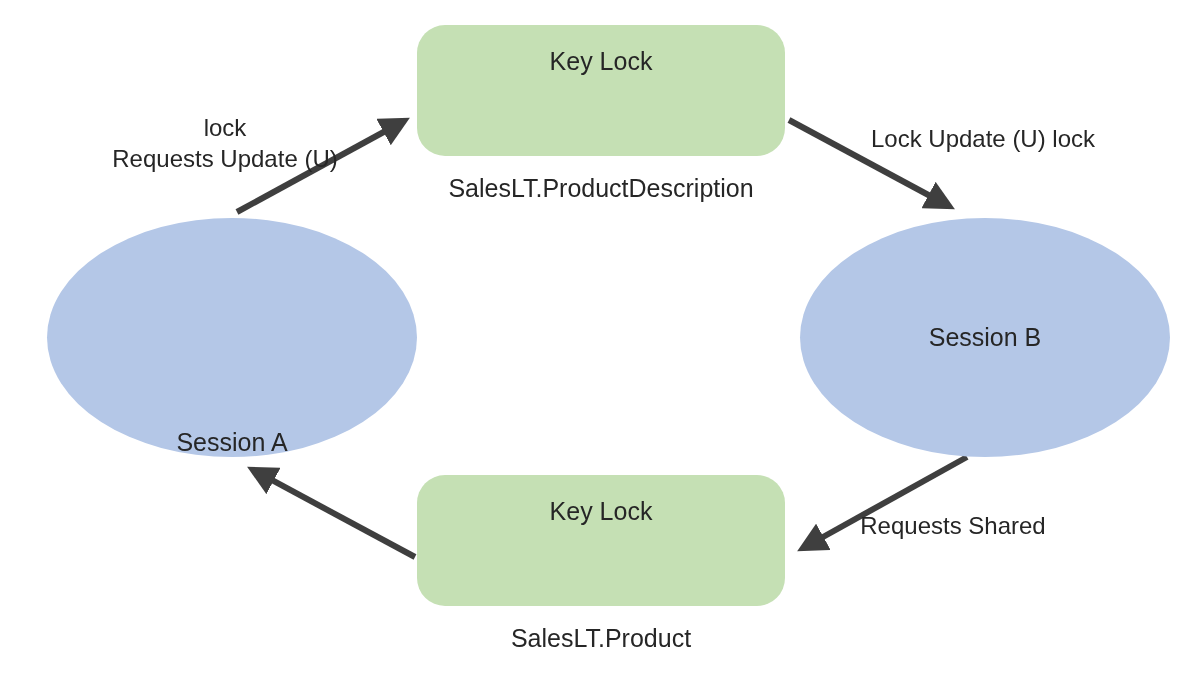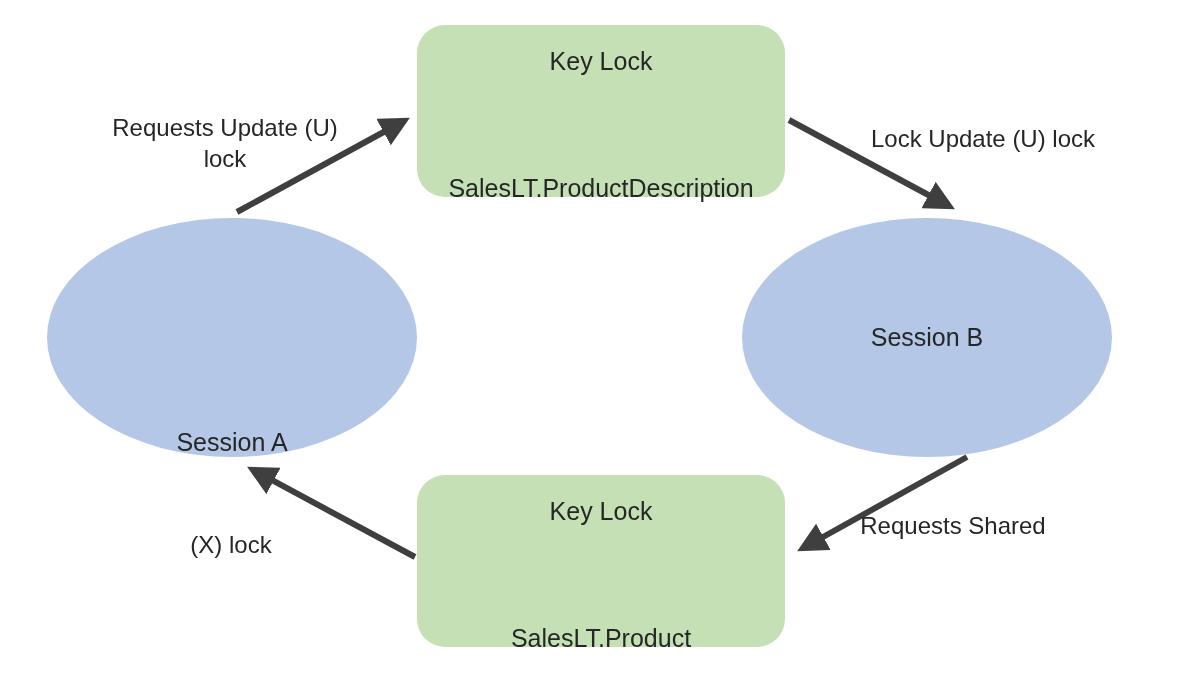--- a/index.html
+++ b/index.html
@@ -24,21 +24,21 @@
     stroke: var(--arrow, #3f3f3f);
     stroke-width: 6;
   }
   .arrowhead-path {
     fill: var(--arrow, #3f3f3f);
   }
   .lock-box {
     position: absolute;
     left: 417px;
     width: 368px;
-    height: 172px;
+    height: 131px;
     background: var(--lock-fill, #c5e0b4);
     border-radius: 28px;
   }
   .lock-box.top { top: 25px; }
   .lock-box.bottom { top: 475px; }
   .node-title, .node-subtitle {
     position: absolute;
     left: 0;
     width: 100%;
     text-align: center;
@@ -55,21 +55,21 @@
     height: 239px;
     background: var(--session-fill, #b4c7e7);
     border-radius: 50%;
     display: flex;
     align-items: center;
     justify-content: center;
     font-size: 25px;
     color: var(--text, #262626);
   }
   .session.a { left: 47px; align-items: flex-end; }
-  .session.b { left: 742px; text-align: right; }
+  .session.b { left: 800px; text-align: right; }
   .edge-label {
     position: absolute;
     text-align: center;
     font-size: 24px;
     line-height: 31px;
     color: var(--text, #262626);
   }
   .edge-label.requests-update { left: 85px;  top: 112px; width: 280px; }
   .edge-label.owns-update     { left: 838px; top: 123px; width: 290px; }
   .edge-label.requests-shared { left: 833px; top: 510px; width: 240px; }
@@ -104,29 +104,28 @@
 
   <div class="session a">
     <span>Session A</span>
   </div>
 
   <div class="session b">
     <span>Session B</span>
   </div>
 
   <div class="edge-label requests-update">
+    <div>lock</div>
     <div>Requests Update (U)</div>
-    <div>lock</div>
   </div>
 
   <div class="edge-label owns-update">
     <div>Lock Update (U) lock</div>
   </div>
 
   <div class="edge-label requests-shared">
     <div>Requests Shared</div>
   </div>
 
   <div class="edge-label owns-exclusive">
-    <div>(X) lock</div>
   </div>
 
 </div>
 
 </body></html>

